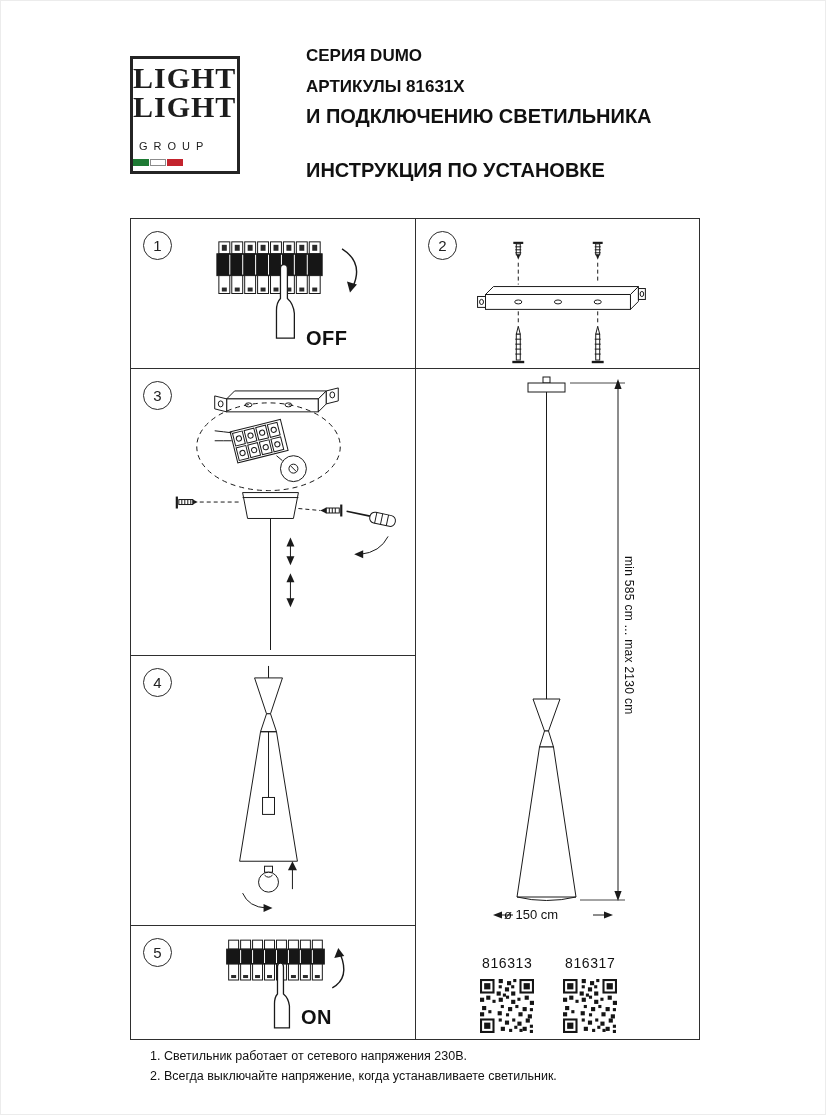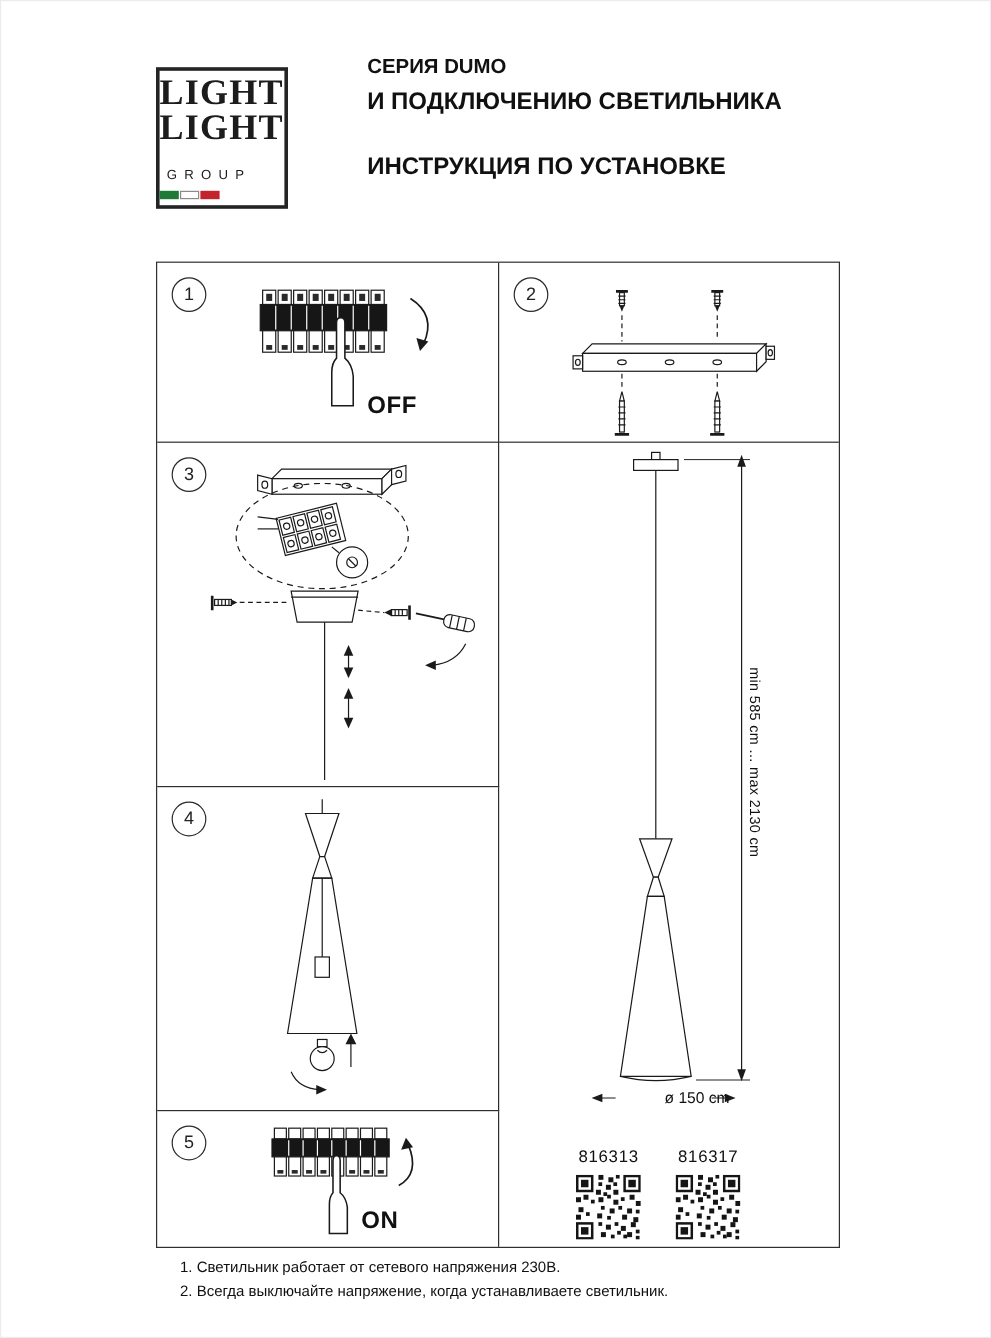--- a/index.html
+++ b/index.html
@@ -57,21 +57,21 @@
   .switch-label { position:absolute; font-size:20px; font-weight:700; letter-spacing:0.5px; z-index:2; }
   #p1 .switch-label { left:175px; top:108px; }
   #p5 .switch-label { left:170px; top:80px; }
 
   
   .dim-vertical {
     position:absolute; left:206px; top:187px; writing-mode:vertical-rl;
     font-size:12px; white-space:nowrap; letter-spacing:0.3px; color:#111; z-index:2;
   }
   .dim-diameter {
-    position:absolute; left:88px; top:538px; width:104px; text-align:right;
+    position:absolute; left:88px; top:538px; width:104px; text-align:left;
     font-size:13px; color:#111; z-index:2;
   }
   .article-code { position:absolute; top:586px; font-size:14px; letter-spacing:0.6px; color:#111; z-index:2; }
   #article1 { left:66px; }
   #article2 { left:149px; }
   .qr { position:absolute; top:610px; width:54px; height:54px; z-index:2; }
   #qr1 { left:64px; }
   #qr2 { left:147px; }
 
   
@@ -153,20 +153,21 @@
     <div class="logo-group">GROUP</div>
     <div class="logo-flag">
       <span class="flag-seg flag-green"></span>
         <span class="flag-seg flag-white"></span>
         <span class="flag-seg flag-red"></span>
     </div>
   </div>
 
   <div class="title-block">
     <div class="title-small">СЕРИЯ DUMO</div>
+    <div class="title-small">АРТИКУЛЫ 81631X</div>
     <div class="title-big">И ПОДКЛЮЧЕНИЮ СВЕТИЛЬНИКА</div>
     <div class="title-big first">ИНСТРУКЦИЯ ПО УСТАНОВКЕ</div>
   </div>
 
   <div class="grid">
 
     <div class="panel" id="p1">
       <svg class="illu" viewBox="0 0 285 150">
         <g stroke="#1a1a1a" stroke-width="1" fill="none">
           <g fill="#fff">

